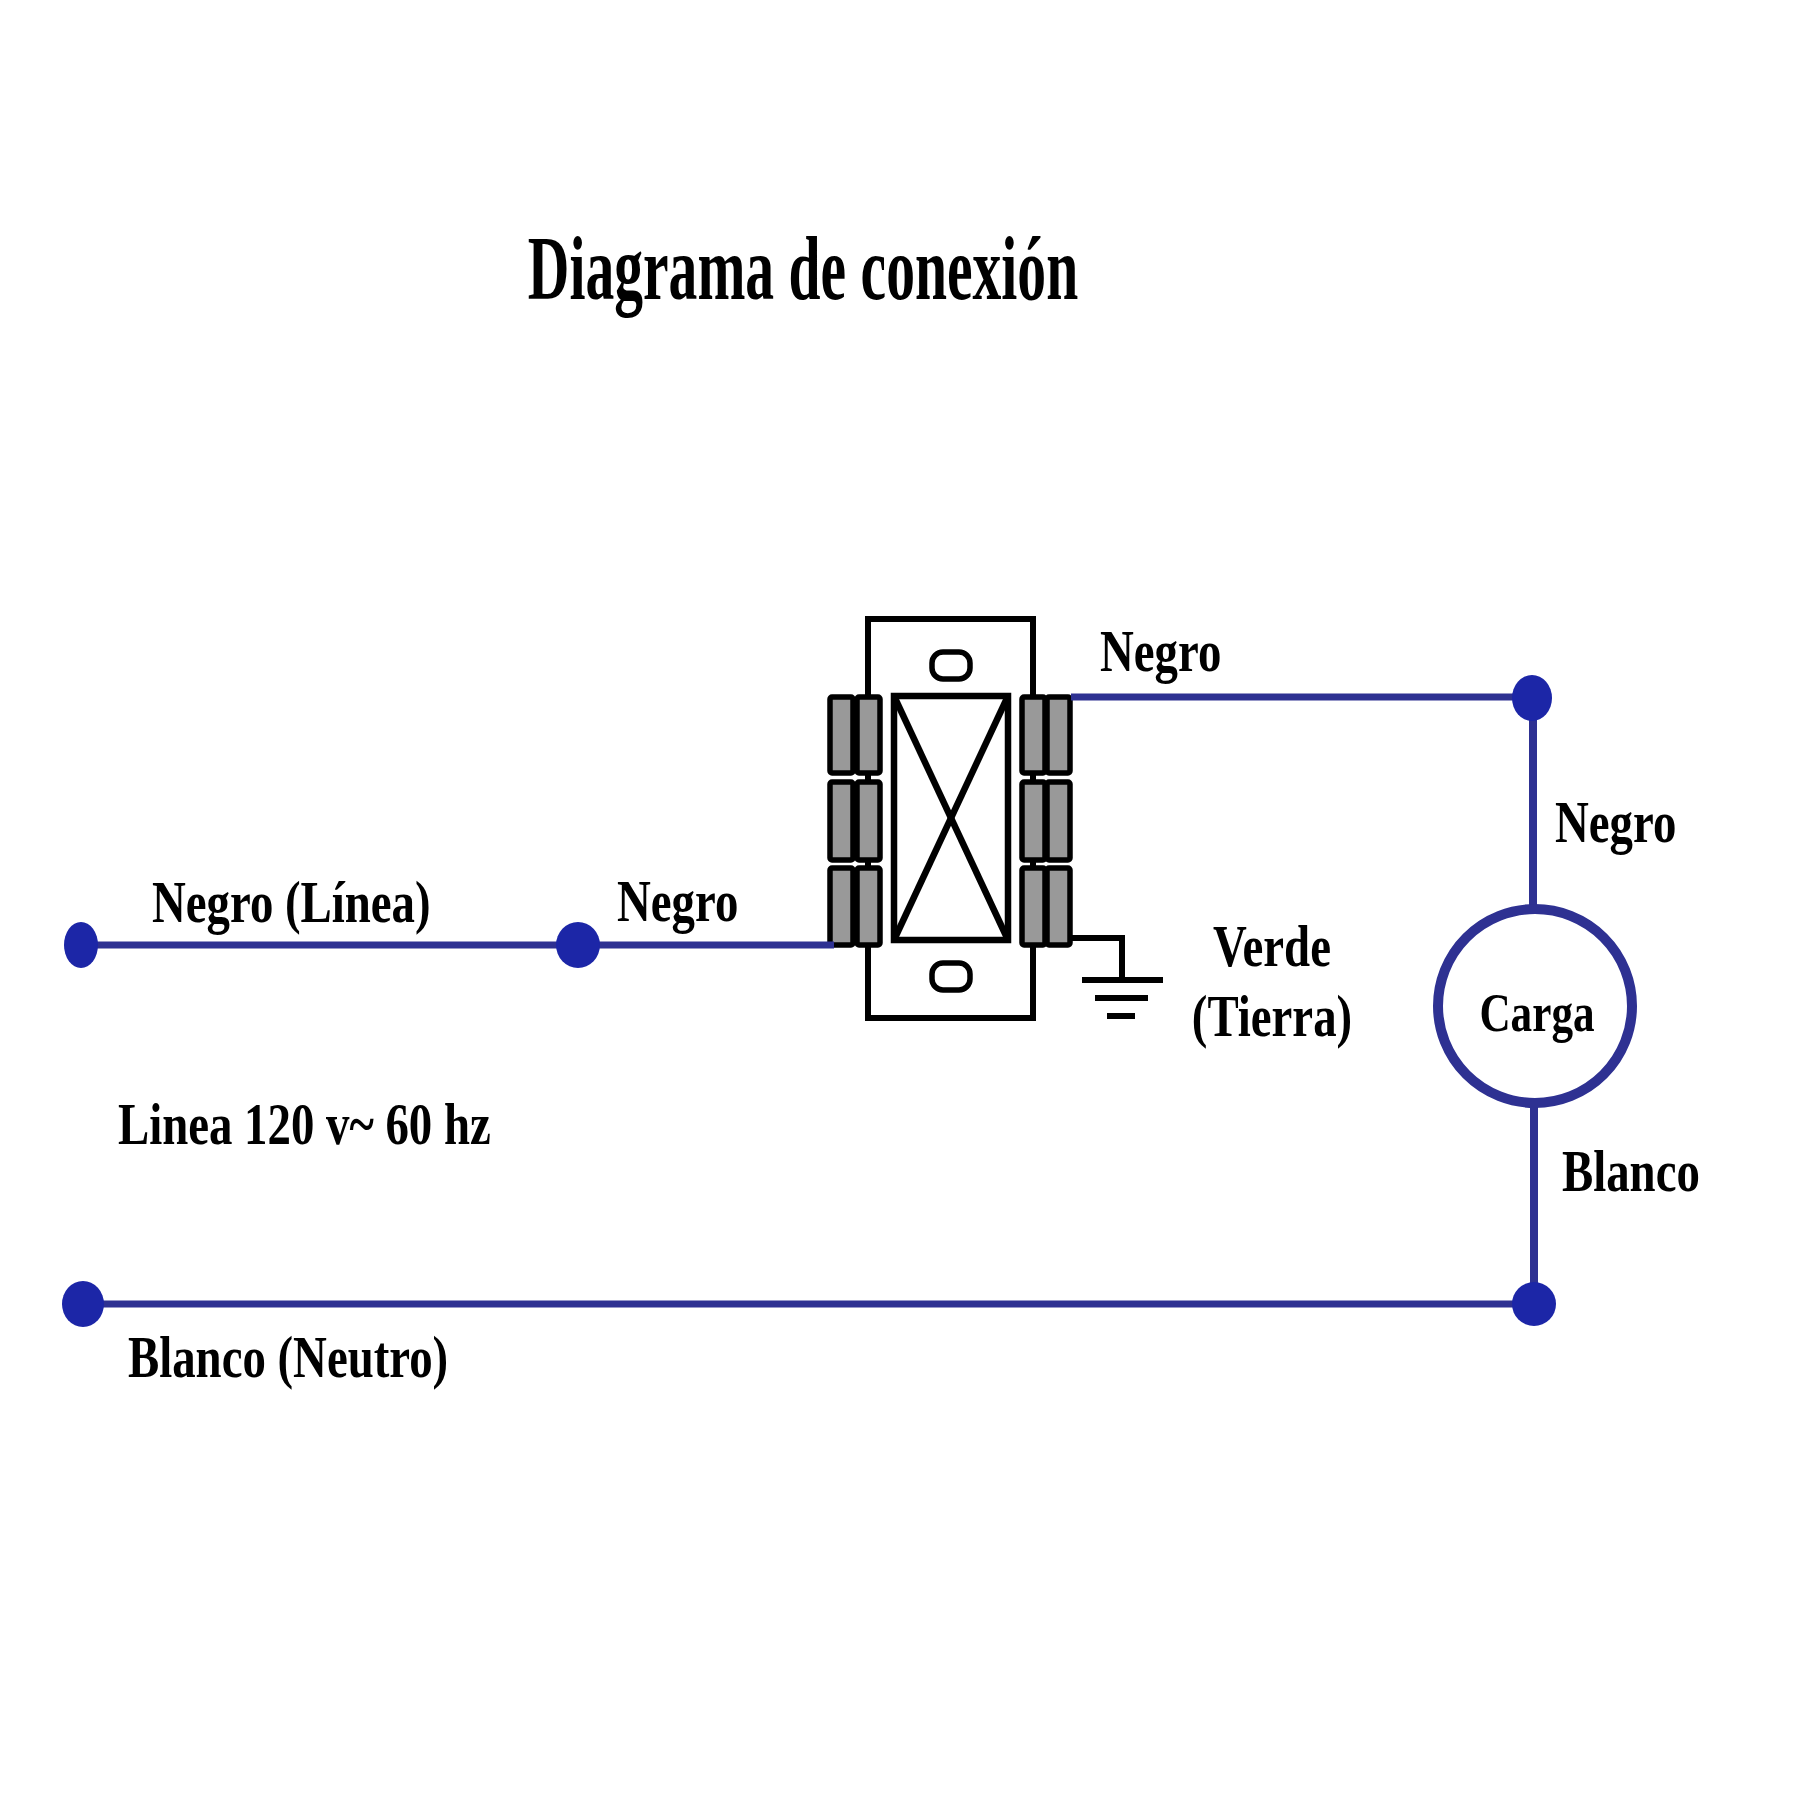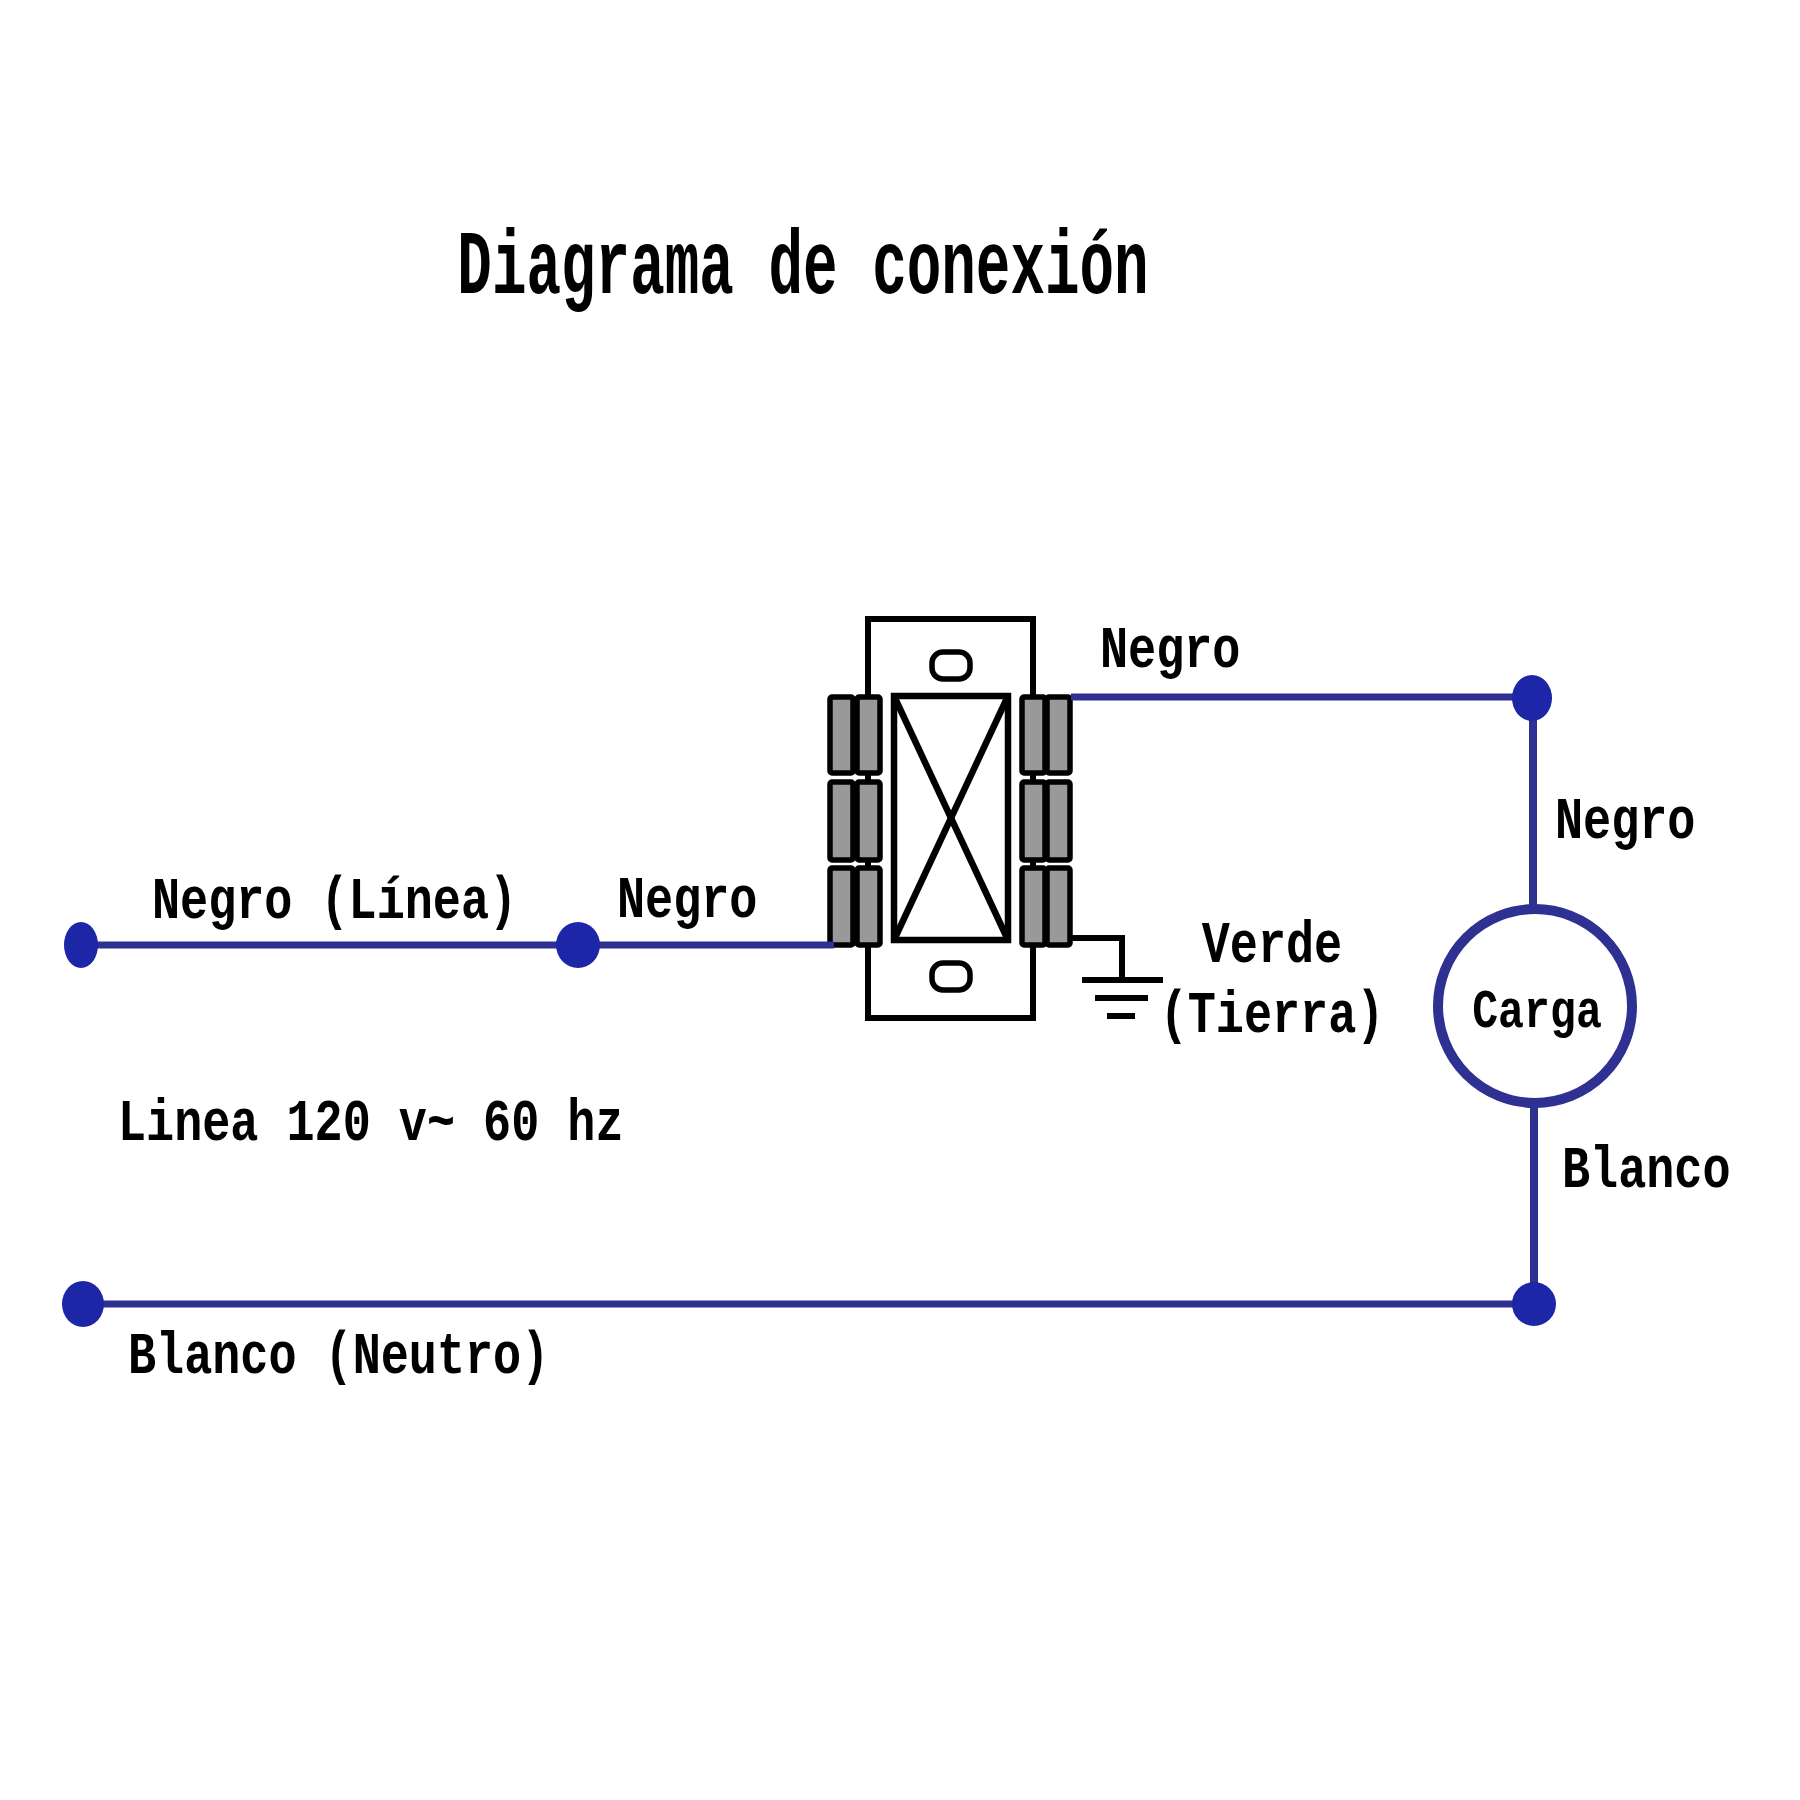--- a/index.html
+++ b/index.html
@@ -6,21 +6,21 @@
     margin: 0;
     padding: 0;
     background: #ffffff;
   }
   #canvas {
     position: relative;
     width: 1800px;
     height: 1800px;
     background: var(--background, #ffffff);
     overflow: hidden;
-    font-family: Liberation Mono, monospace;
+    font-family: Liberation Serif, serif;
   }
   #diagram-svg {
     position: absolute;
     left: 0;
     top: 0;
   }
   .label {
     position: absolute;
     font-weight: bold;
     font-size: 60px;

